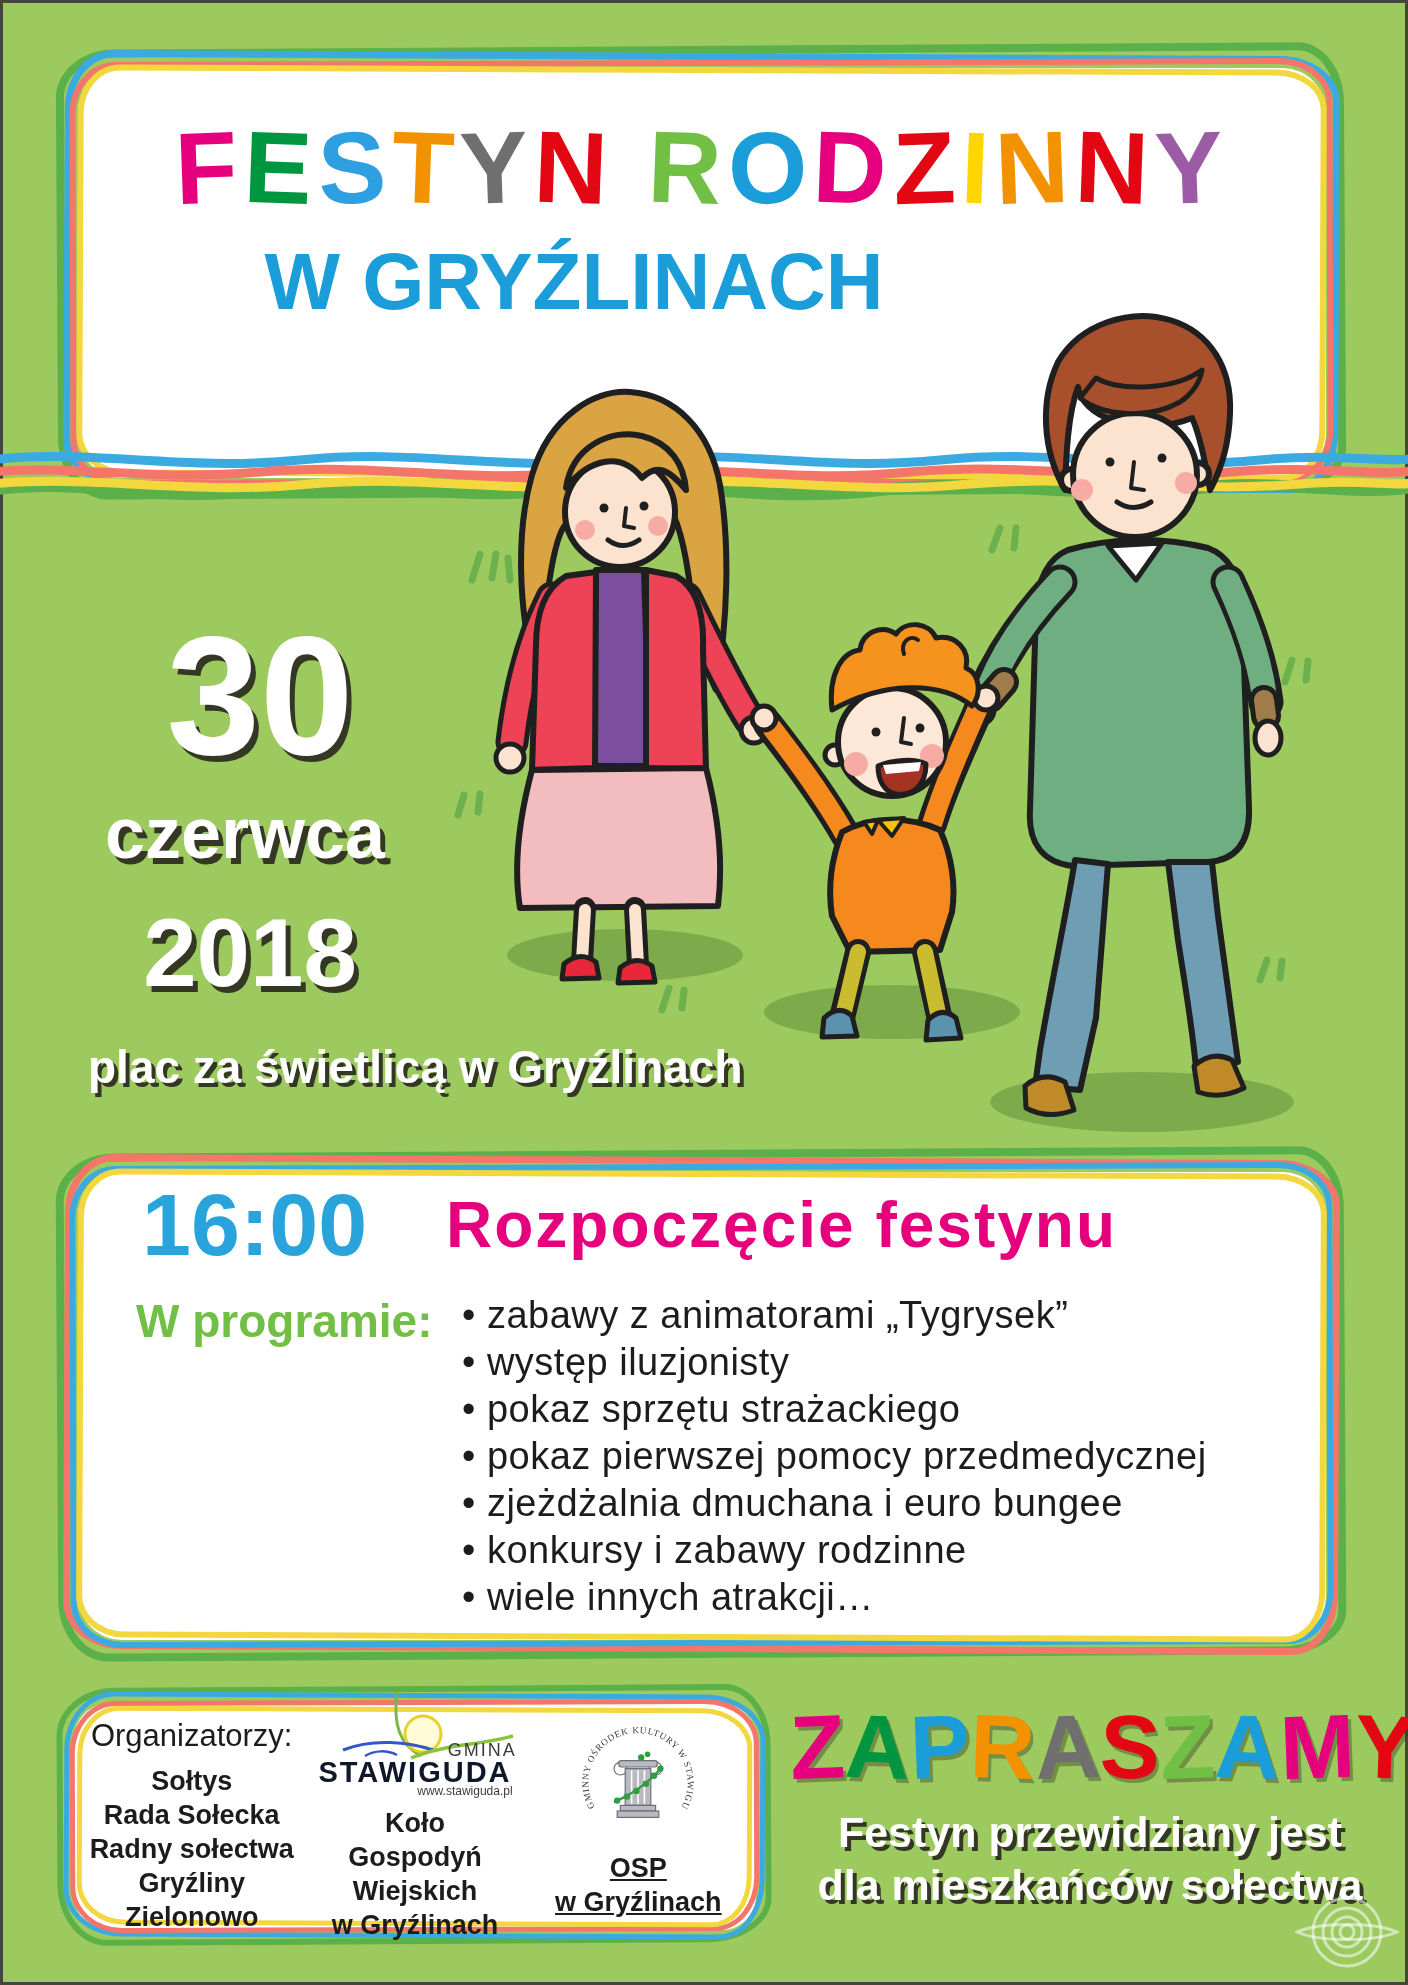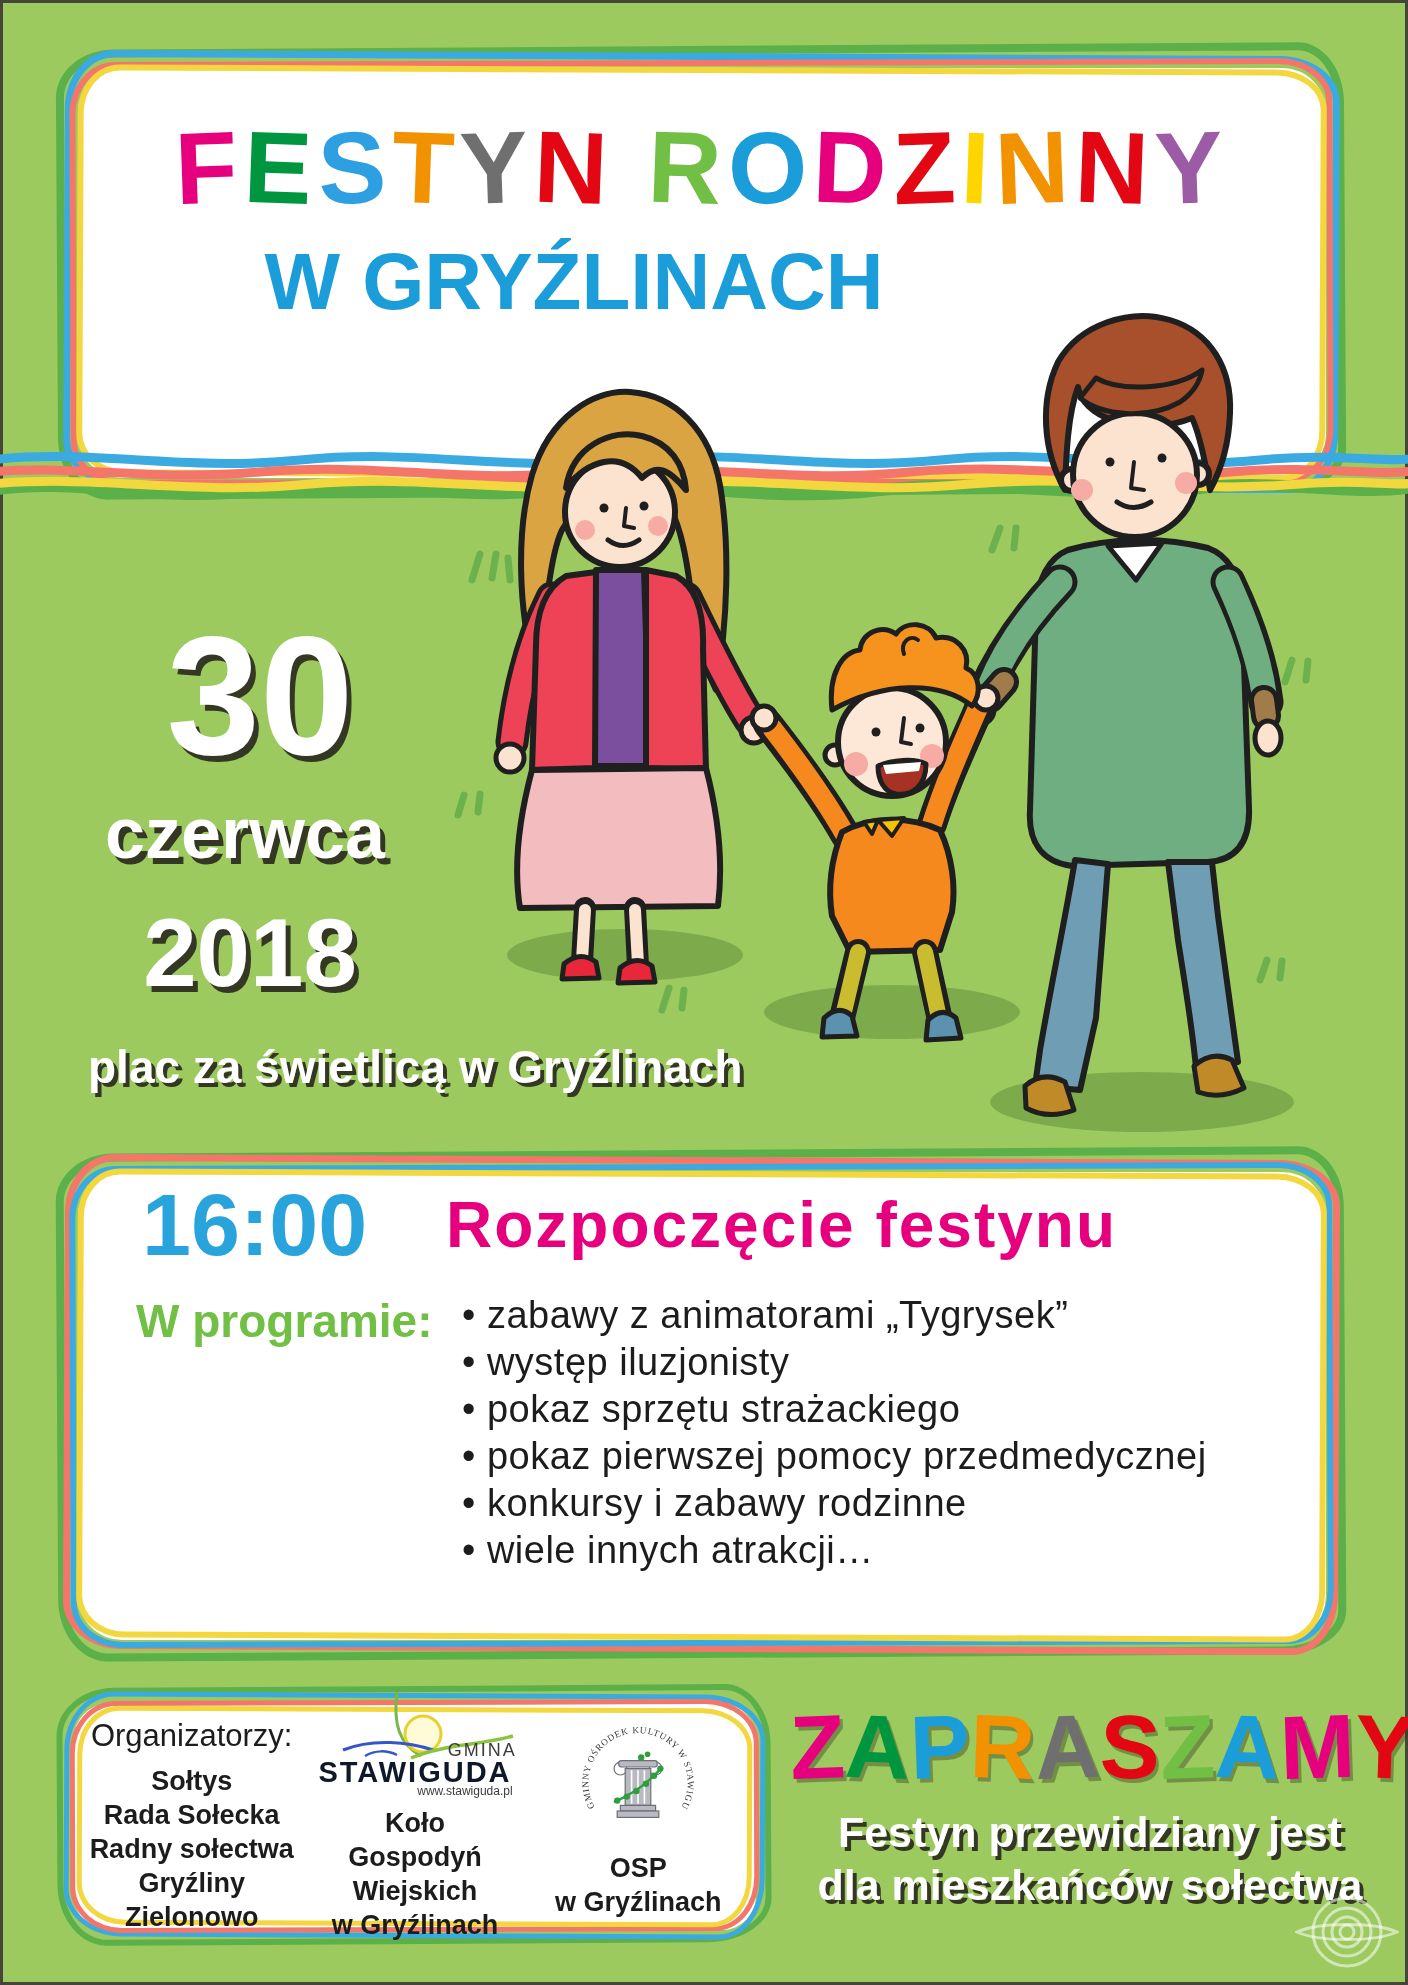--- a/index.html
+++ b/index.html
@@ -45,21 +45,21 @@
   .org-col{flex:1; text-align:center; color:#1c1c1c;}
   .org-heading{font-size:31px; margin:14px 0 10px 0;}
   .org-lines{list-style:none; margin:0; padding:0; font-size:27px; font-weight:bold; line-height:34px;}
   .staw-wrap{position:relative; height:96px;}
   .staw-art{position:absolute; left:50%; top:-6px; transform:translateX(-50%);}
   .staw-gmina{position:absolute; right:10px; top:44px; font-size:18px; color:#3b3b3b; letter-spacing:2px;}
   .staw-name{position:absolute; left:0; right:0; top:60px; font-size:29px; font-weight:bold; color:#0f172a; letter-spacing:2px;}
   .staw-url{position:absolute; right:14px; top:88px; font-size:12px; color:#3b3b3b;}
   .org-col2 .org-lines{margin-top:14px;}
   .gok-wrap{height:128px;}
-  .org-col3 .org-lines{margin-top:4px;}
+  .org-col3 .org-lines{margin-top:4px;text-decoration:underline;}
 
   
   .zapraszamy{position:absolute; left:790px; top:1696px; width:600px; text-align:center;
     font-size:90px; font-weight:bold; white-space:nowrap;
     text-shadow:3px 4px 0 rgba(55,55,30,.4);}
   .closing-note{position:absolute; left:800px; top:1806px; width:580px; text-align:center;
     color:#fff; font-weight:bold; font-size:43px; line-height:53px;
     text-shadow:4px 4px 0 rgba(42,42,30,.92); white-space:nowrap;}
 
   svg{display:block;}
@@ -229,20 +229,21 @@
     <div class="wb-line wb-l3" style="border-color:#3BAAE1;"></div>
     <div class="wb-line wb-l4" style="border-color:#F3D73F;"></div>
     <div class="prog-time" style="color:#29A3DC;">16:00</div>
     <div class="prog-heading" style="color:#E6007E;">Rozpoczęcie festynu</div>
     <div class="prog-label" style="color:#71BF44;">W programie:</div>
     <ul class="prog-items">
         <li>zabawy z animatorami „Tygrysek”</li>
         <li>występ iluzjonisty</li>
         <li>pokaz sprzętu strażackiego</li>
         <li>pokaz pierwszej pomocy przedmedycznej</li>
+        <li>zjeżdżalnia dmuchana i euro bungee</li>
         <li>konkursy i zabawy rodzinne</li>
         <li>wiele innych atrakcji…</li>
       </ul>
   </div>
 
   <div class="wavy-box" style="left:54px; top:1684px; width:722px; height:266px;">
     <div class="wb-fill" style="inset:20px; border-radius:34px;"></div>
     <div class="wb-line wb-l1" style="border-color:#5BB04A; border-width:6px;"></div>
     <div class="wb-line wb-l2" style="border-color:#3BAAE1; border-width:5px;"></div>
     <div class="wb-line wb-l3" style="border-color:#F4766B; border-width:5px;"></div>

